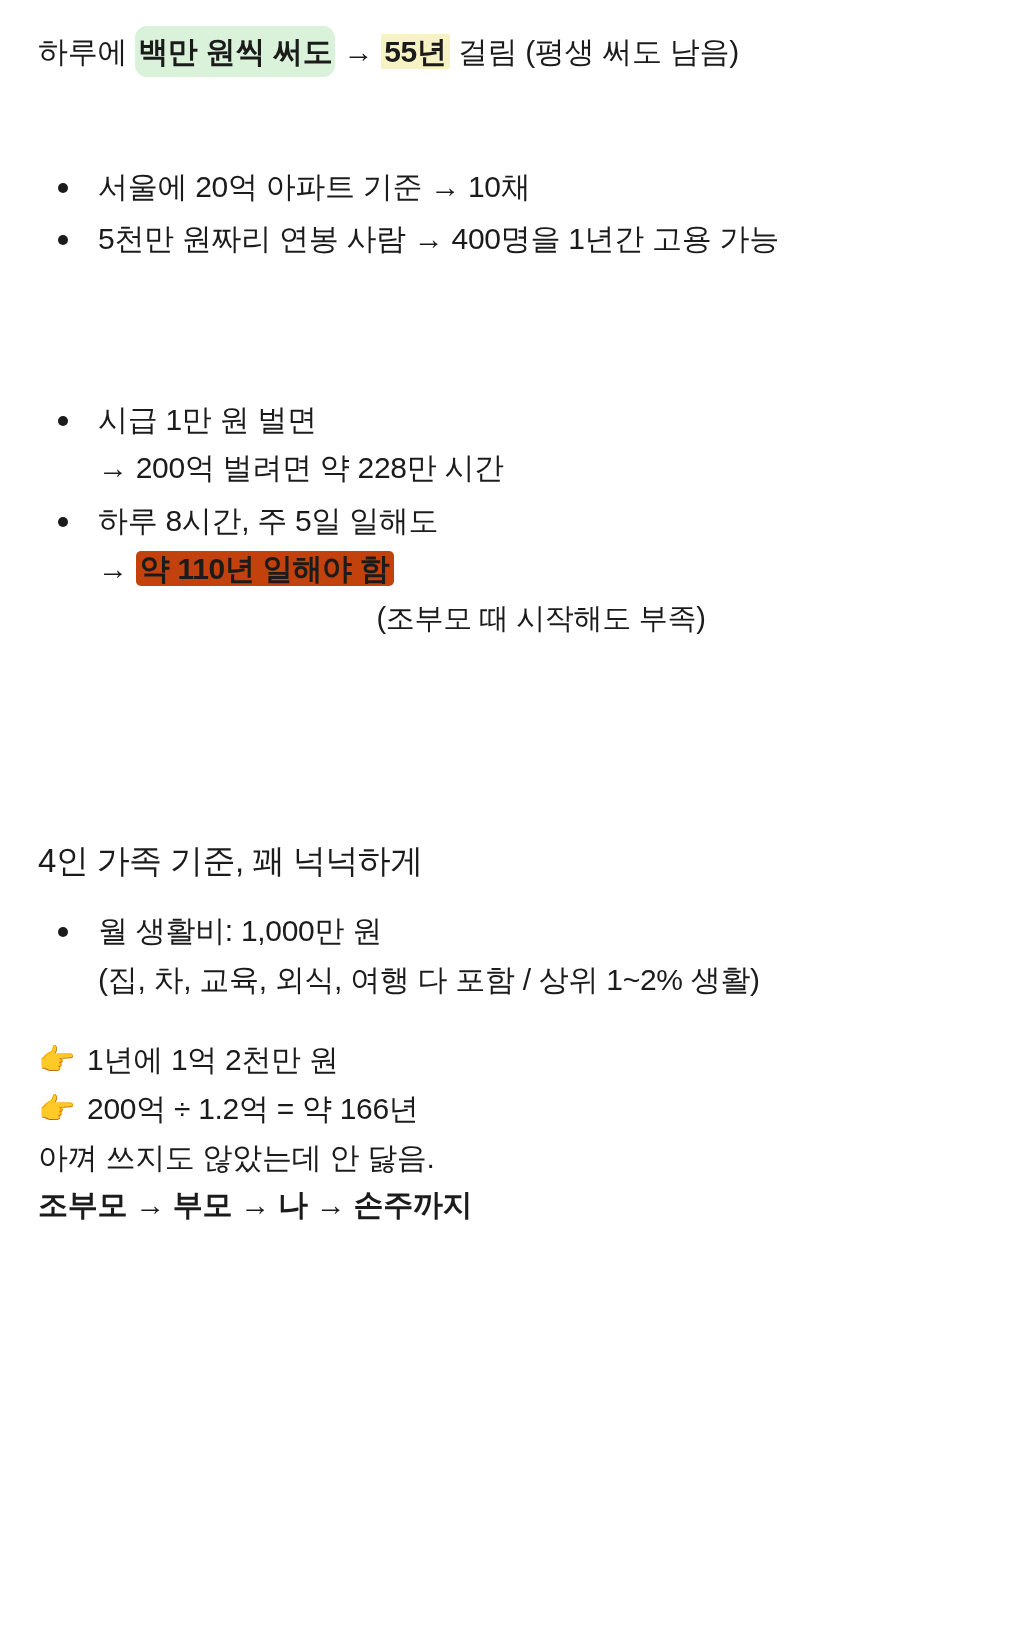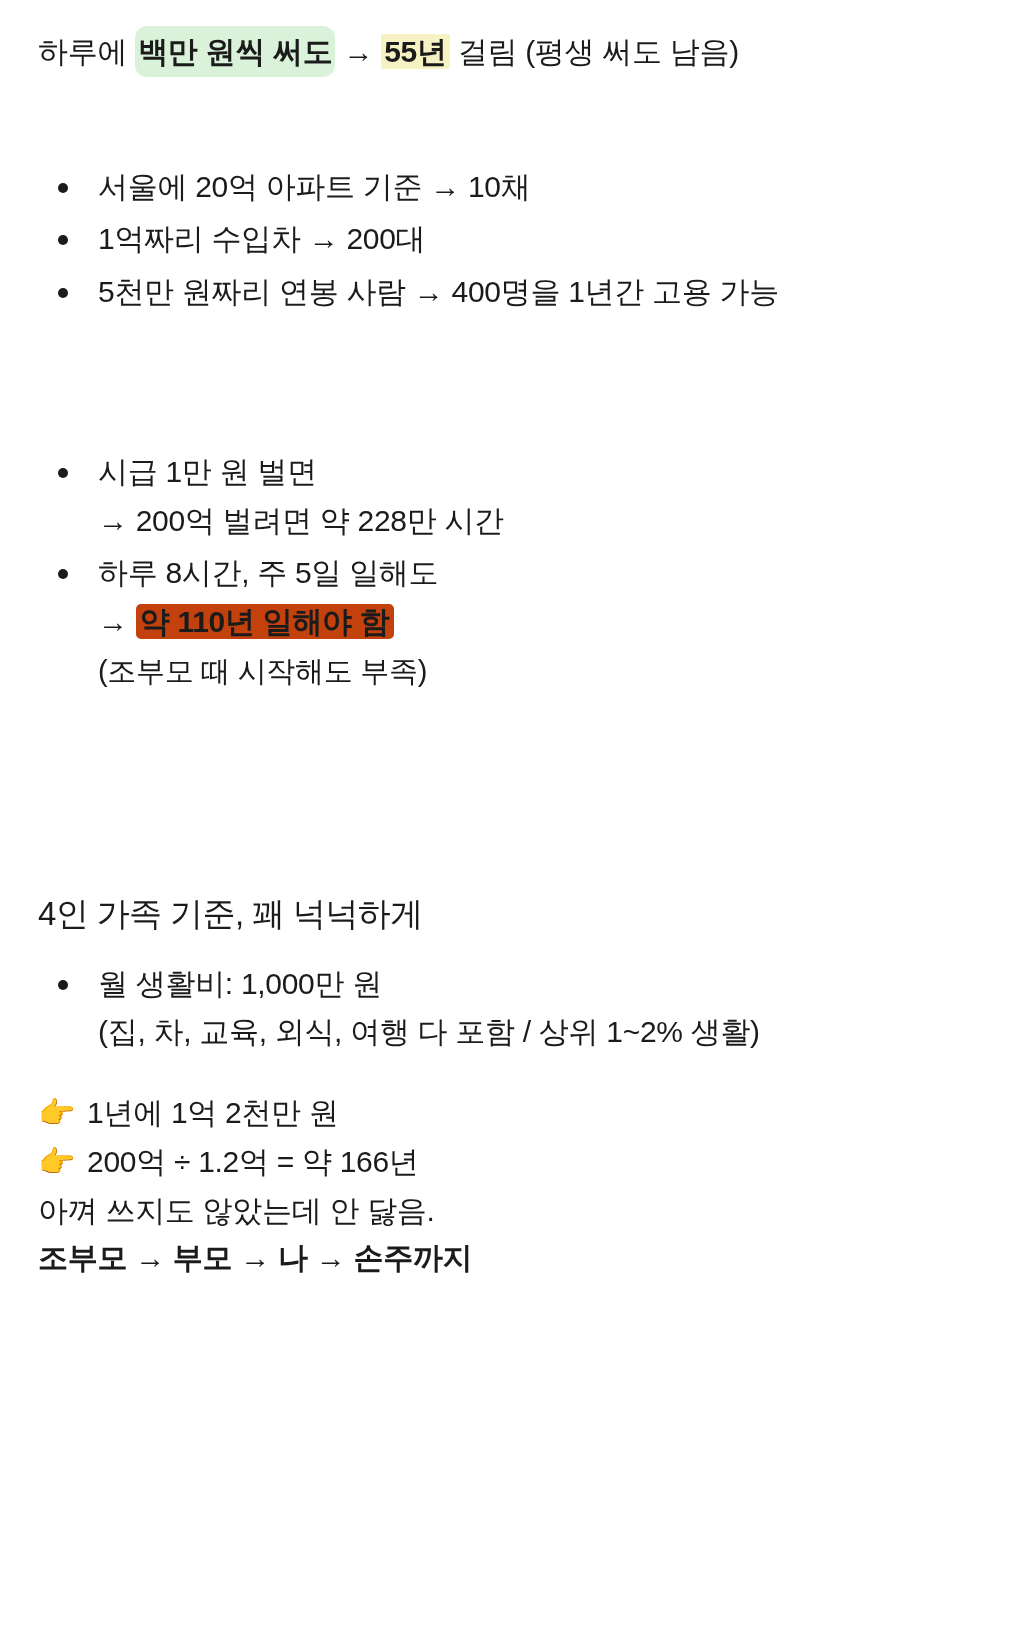--- a/index.html
+++ b/index.html
@@ -117,39 +117,37 @@
     line-height: 1.5;
     letter-spacing: -0.3px;
     margin: 0 0 2px 2px;
     white-space: nowrap;
   }
   .plain-line.bold { font-weight: 700; }
   .sub-note {
     font-size: 29px;
     line-height: 1.45;
     letter-spacing: -0.3px;
+    text-align: center;
   }
 </style>
 </head>
 <body>
 
 <div class="page">
 
   <p class="lead">
     <span>하루에 </span><span class="hl-green">백만 원씩 써도</span><span> → </span><span class="hl-yellow">55년</span><span> 걸림 </span><span>(평생 써도 남음)</span>
   </p>
 
   <div class="gap-lg"></div>
 
   <ul class="bullets">
     <li>
       <span>서울에 </span><span class="b">20억</span><span> 아파트 기준 → </span><span class="b">10채</span><span></span>
-    </li>
-    <li>
-      <span></span><span class="b">1억</span><span>짜리 수입차 → </span><span class="b">200대</span><span></span>
     </li>
     <li>
       <span></span><span class="b">5천만 원</span><span>짜리 연봉 사람 → </span><span class="b">400명</span><span>을 1년간 고용 가능</span>
     </li>
   </ul>
 
   <div class="gap-xl"></div>
 
   <ul class="bullets">
     <li>

